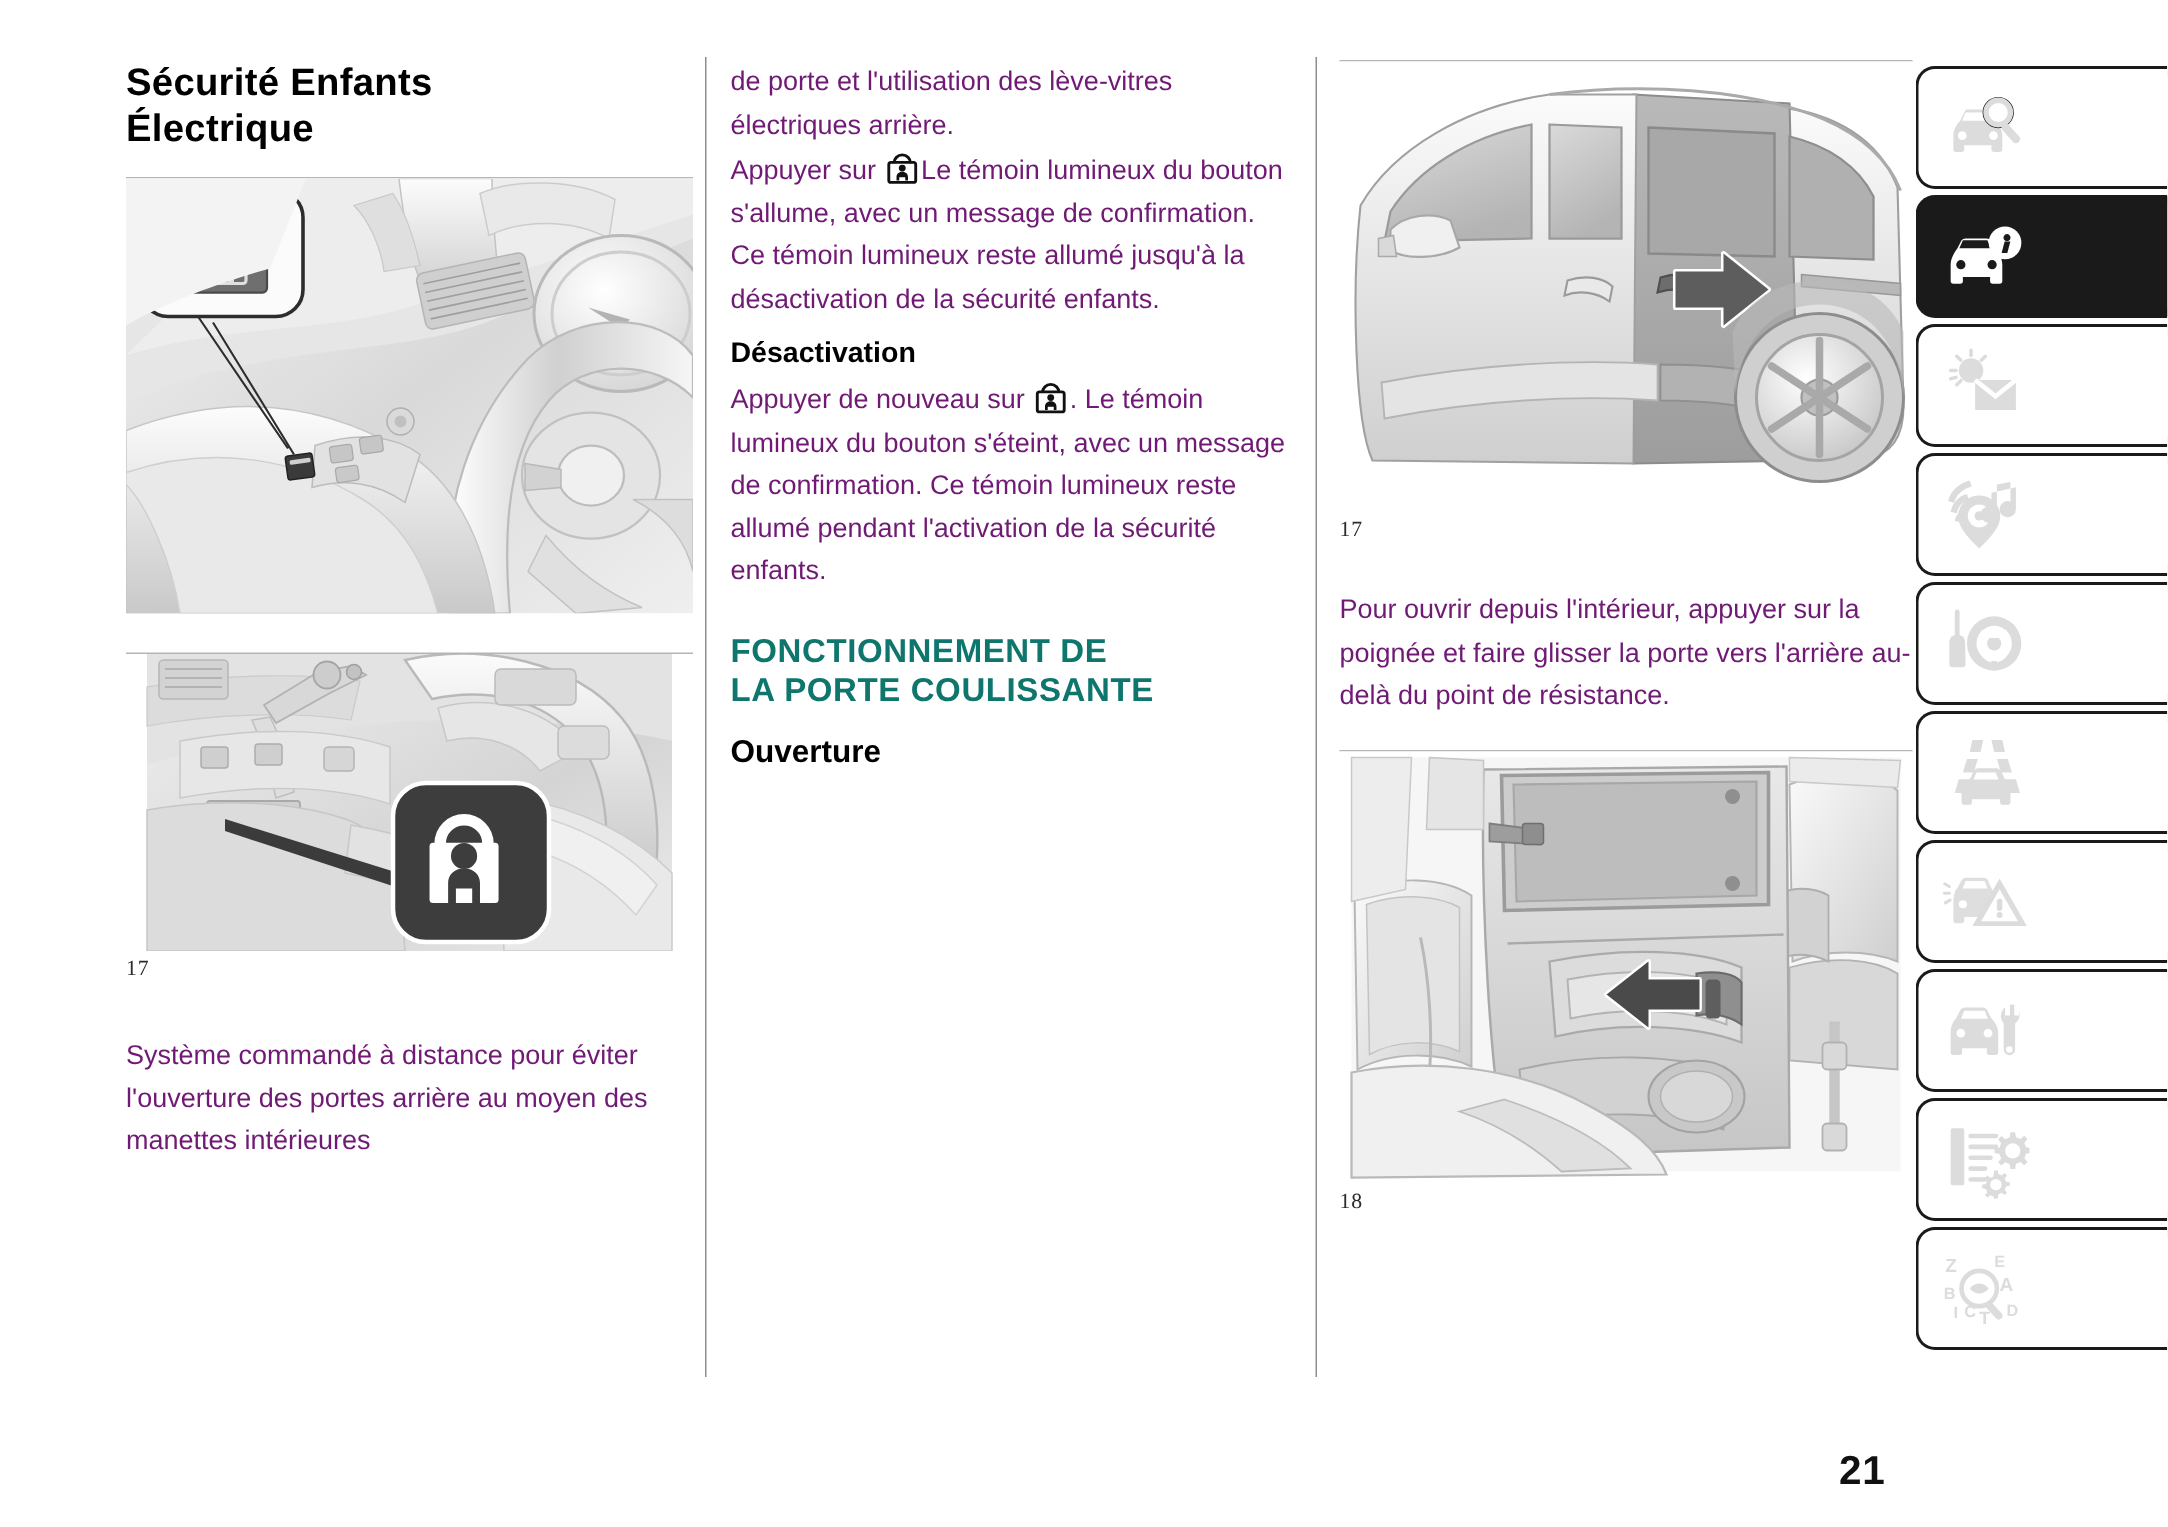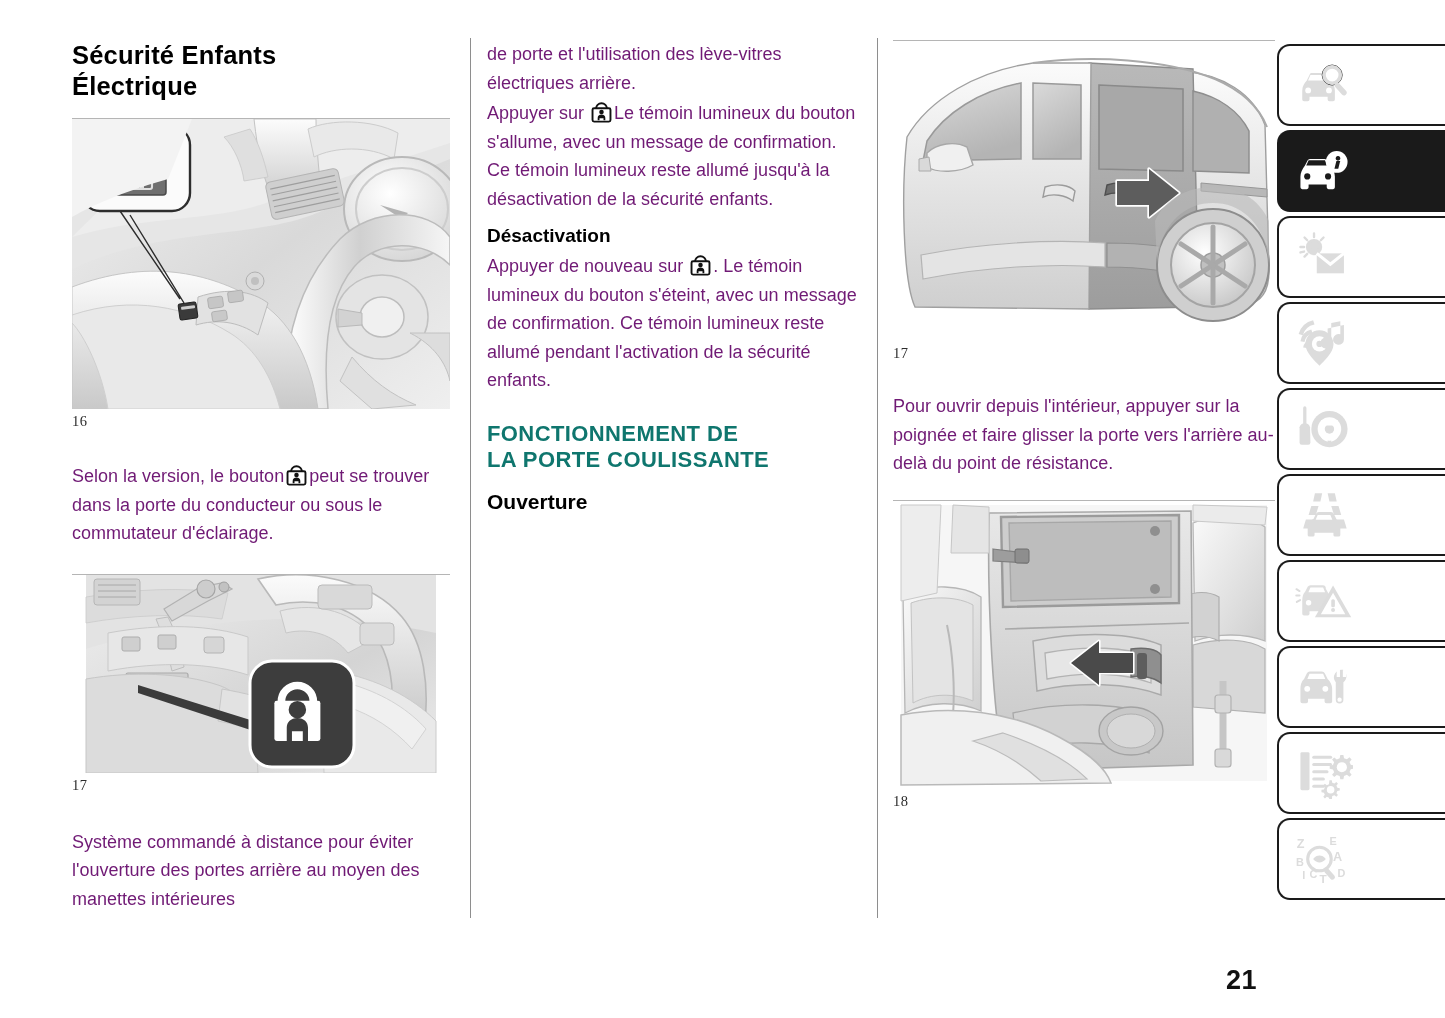--- a/index.html
+++ b/index.html
@@ -23,21 +23,21 @@
     width: 1445px;
     height: 1018px;
     background: #fff;
   }
 
   
   .col {
     position: absolute;
     top: 40px;
   }
-  #col-1 { left: 72px;  width: 378px; }
+  #col-1 { left: 84px;  width: 378px; }
   #col-2 { left: 487px; width: 376px; }
   #col-3 { left: 893px; width: 382px; }
 
   .col-divider {
     position: absolute;
     top: 38px;
     width: 1px;
     height: 880px;
     background: #8e8e8e;
   }
@@ -273,31 +273,22 @@
             </g>
             <g fill="#e0e0e0">
               <circle cx="64" cy="52" r="4"></circle>
               <path d="M64,56 c-5,0 -8,3 -8,7 l0,7 4,0 0,-5 8,0 0,5 4,0 0,-7 c0,-4 -3,-7 -8,-7 Z"></path>
             </g>
           </g>
 
           <path d="M0,0 H120 L96,60 C60,70 24,84 0,98 Z" fill="#f3f3f3"></path>
         </svg>
       </div>
-      <figcaption class="figure-caption">16</figcaption>
     </figure>
 
-    <p class="body" style="margin-top:32px;">
-      <span>Selon la version, le bouton</span><span class="pictogram"><svg viewBox="0 0 22 24">
-            <path d="M5.2,9.2 a5.8,5.8 0 0 1 11.6,0" fill="none" stroke="#111" stroke-width="2"></path>
-            <rect x="1.6" y="8.6" width="18.8" height="14" rx="1.6" fill="none" stroke="#111" stroke-width="2"></rect>
-            <circle cx="11" cy="12.6" r="2.4" fill="#111"></circle>
-            <path d="M11,15.2 c-2.5,0 -4,1.6 -4,3.6 l0,2.4 1.9,0 0,-2.2 4.2,0 0,2.2 1.9,0 0,-2.4 c0,-2 -1.5,-3.6 -4,-3.6 Z" fill="#111"></path>
-          </svg></span><span>peut se trouver dans la porte du conducteur ou sous le commutateur d'éclairage.</span>
-    </p>
 
     <hr class="rule thin" style="margin-top:26px;">
 
     <figure class="figure">
       <div class="figure-box" style="height:198px;">
         <svg viewBox="0 0 378 198" preserveAspectRatio="none">
           <defs>
             <linearGradient id="g17a" x1="0" y1="0" x2="1" y2="1">
               <stop offset="0" stop-color="#f0f0f0"></stop>
                 <stop offset="0.6" stop-color="#d4d4d4"></stop>

